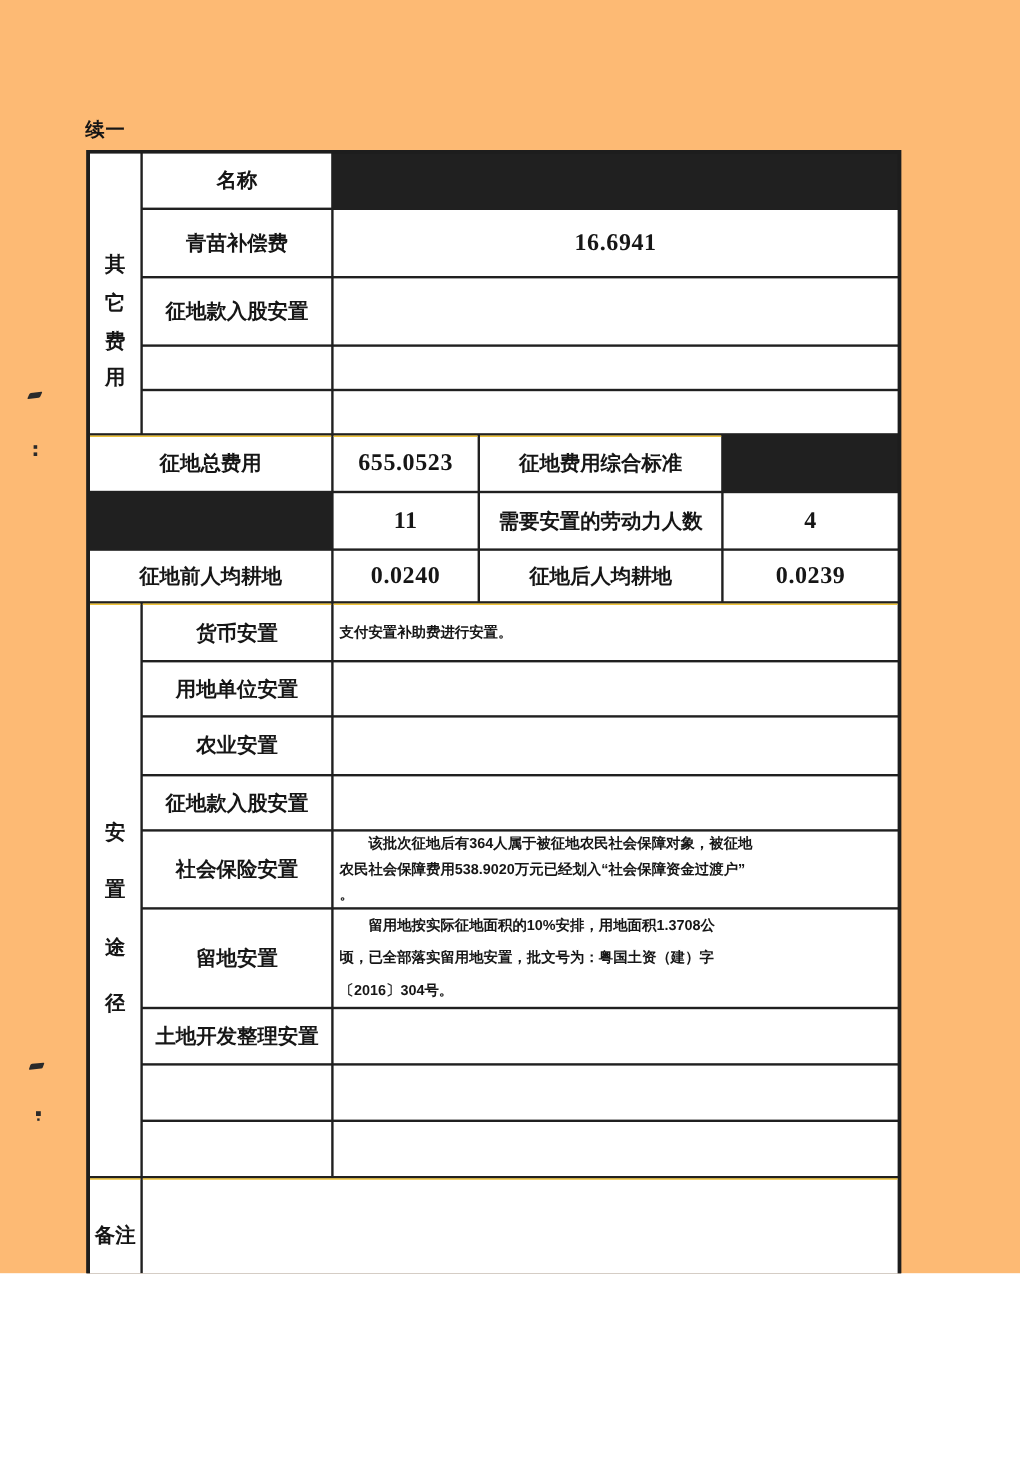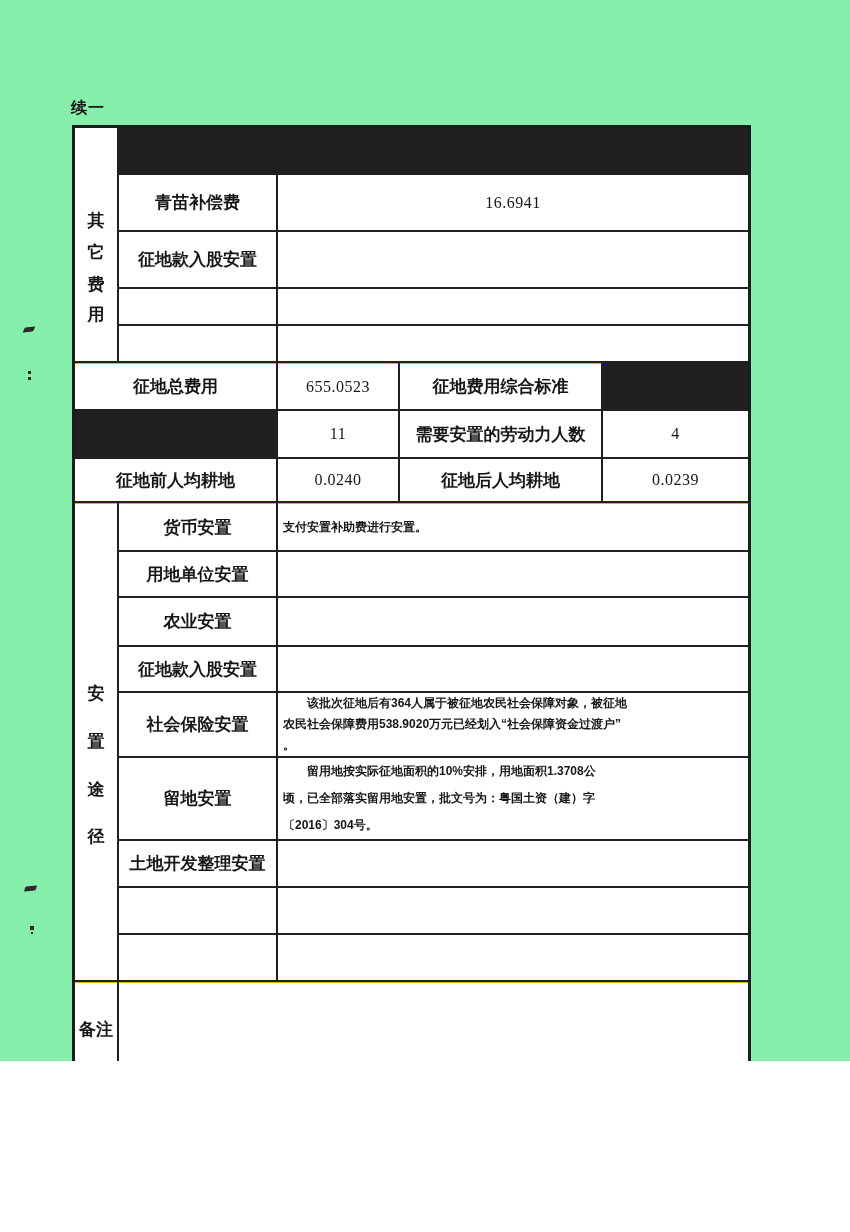--- a/index.html
+++ b/index.html
@@ -6,21 +6,21 @@
   html,body { width:850px; }
   body {
     font-family: "Liberation Sans", "DejaVu Sans", sans-serif;
     background:#ffffff;
     color:#161616;
   }
   .page {
     position:relative;
     width:850px;
     height:1061px;
-    background:#86efac;
+    background:#fdba74;
     overflow:hidden;
     padding-left:38px;
   }
   .cont-label {
     position:absolute; left:71px; top:98px;
     font-size:16px; font-weight:bold; letter-spacing:1px;
   }
   
   .doc-table {
     position:absolute; left:72px; top:125px;
@@ -37,21 +37,21 @@
     align-items:center;
     justify-content:center;
     font-size:17px;
     font-weight:bold;
     text-align:center;
     overflow:hidden;
   }
   .tt { border-top:1px solid #eab308; }   
   .num {
     font-family:"Liberation Serif","DejaVu Serif",serif;
-    font-weight:normal; font-size:16px; letter-spacing:0.5px;
+    font-weight:bold; font-size:20px; letter-spacing:0.5px;
   }
   .content {
     justify-content:flex-start;
     text-align:left;
     padding:2px 6px 2px 5px;
     white-space:pre-line;
     font-size:12px;
   }
   .lh22 { line-height:21px; }
   .lh27 { line-height:27px; }
@@ -86,20 +86,21 @@
 <div class="page">
 
   <div class="cont-label">续一</div>
 
   <div class="doc-table">
 
     <div class="cell" style="grid-area:1/1/6/2">
       <span class="v-text v32">其它费用</span>
     </div>
 
+    <div class="cell" style="grid-area:1/2/2/3">名称</div>
 
     <div class="cell" style="grid-area:2/2/3/3">青苗补偿费</div>
     <div class="cell num" style="grid-area:2/3/3/6">16.6941</div>
 
     <div class="cell" style="grid-area:3/2/4/3">征地款入股安置</div>
     <div class="cell num" style="grid-area:3/3/4/6"></div>
 
     <div class="cell" style="grid-area:4/2/5/3"></div>
     <div class="cell num" style="grid-area:4/3/5/6"></div>
 

